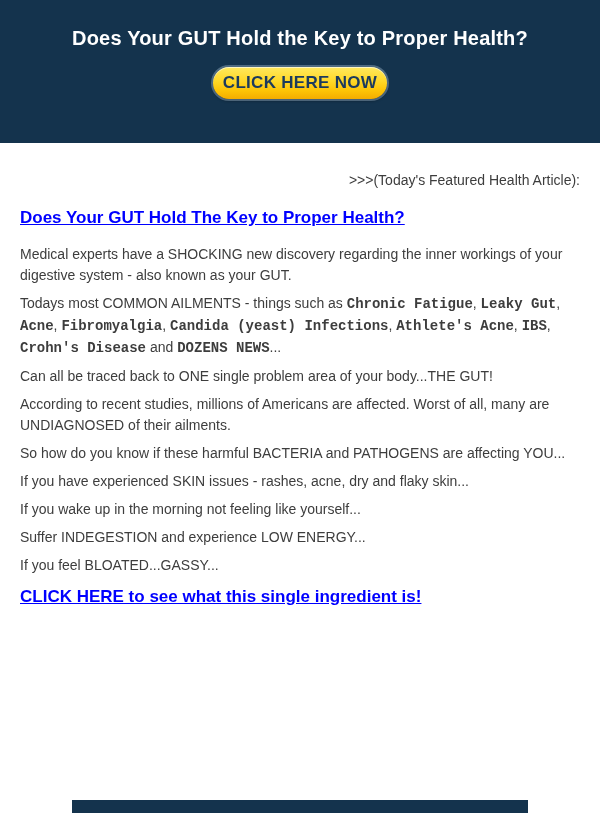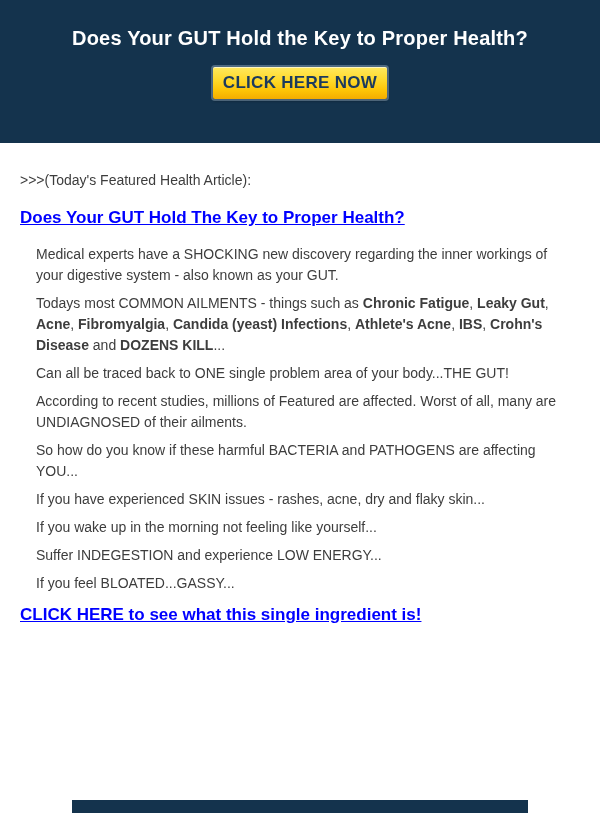--- a/index.html
+++ b/index.html
@@ -22,58 +22,59 @@
     padding-top: 27px;
     margin: 0;
     letter-spacing: 0.2px;
   }
   .cta-button {
     display: inline-block;
     margin-top: 17px;
     width: 174px;
     height: 32px;
     line-height: 32px;
-    border-radius: 2px;
+    border-radius: 16px;
     font-weight: bold;
     font-size: 17px;
     letter-spacing: 0.3px;
     color: var(--button-text-color, #1b3a5e);
     background: linear-gradient(to bottom,
       var(--button-gradient-top, #ffe95e) 0%,
       #ffd726 45%,
       #fdc305 75%,
       var(--button-gradient-bottom, #f3ac00) 100%);
     box-shadow: 0 0 0 2px rgba(150,175,196,0.45),
                 0 2px 3px rgba(0,0,0,0.35),
                 inset 0 1px 0 rgba(255,255,255,0.6);
     text-decoration: none;
     cursor: pointer;
   }
   .content { padding: 0 20px; }
   .content p {
     font-size: 14px;
     line-height: 21px;
     color: var(--body-text-color, #3d3d3d);
-    margin: 7px 16px;
+    margin: 7px 0;
   }
   .kicker {
     font-size: 13.5px;
     margin: 27px 0 0 !important;
+    text-align: right;
   }
   .h-wrap { margin: 16px 0 15px !important; }
   .h-wrap-mid { margin: 4px 0 11px !important; }
   .h-wrap-end { margin: 10px 0 0 !important; }
   .link-heading {
     color: var(--link-color, #0000ff);
     font-weight: bold;
     font-size: 17px;
     text-decoration: underline;
     cursor: pointer;
   }
-  .content b { color: var(--body-text-color, #3d3d3d); }
+  .content b { color: var(--body-text-color, #3d3d3d); font-family: Liberation Mono, monospace; }
   .bottom-bar {
     position: absolute;
     bottom: 0;
     left: 72px;
     width: 456px;
     height: 13px;
     background: var(--footer-bar-color, #14334d);
   }
 </style>
 </head>
@@ -86,27 +87,27 @@
     <a class="cta-button">CLICK HERE NOW</a>
   </div>
 
   <div class="content">
     <p class="kicker">&gt;&gt;&gt;(Today's Featured Health Article):</p>
 
     <p class="h-wrap"><a class="link-heading">Does Your GUT Hold The Key to Proper Health?</a></p>
 
     <p>Medical experts have a SHOCKING new discovery regarding the inner workings of your digestive system - also known as your GUT.</p>
 
-    <p><span>Todays most COMMON AILMENTS - things such as </span><b>Chronic Fatigue</b><span>, </span><b>Leaky Gut</b><span>, </span><b>Acne</b><span>, </span><b>Fibromyalgia</b><span>, </span><b>Candida (yeast) Infections</b><span>, </span><b>Athlete's Acne</b><span>, </span><b>IBS</b><span>, </span><b>Crohn's Disease</b><span> and </span><b>DOZENS KILL</b><span>...</span></p>
+    <p><span>Todays most COMMON AILMENTS - things such as </span><b>Chronic Fatigue</b><span>, </span><b>Leaky Gut</b><span>, </span><b>Acne</b><span>, </span><b>Fibromyalgia</b><span>, </span><b>Candida (yeast) Infections</b><span>, </span><b>Athlete's Acne</b><span>, </span><b>IBS</b><span>, </span><b>Crohn's Disease</b><span> and </span><b>DOZENS NEWS</b><span>...</span></p>
 
     <p>Can all be traced back to ONE single problem area of your body...THE GUT!</p>
 
 
 
-    <p>According to recent studies, millions of Featured are affected. Worst of all, many are UNDIAGNOSED of their ailments.</p>
+    <p>According to recent studies, millions of Americans are affected. Worst of all, many are UNDIAGNOSED of their ailments.</p>
 
     <p>So how do you know if these harmful BACTERIA and PATHOGENS are affecting YOU...</p>
 
 
     <p>If you have experienced SKIN issues - rashes, acne, dry and flaky skin...</p>
 
     <p>If you wake up in the morning not feeling like yourself...</p>
 
     <p>Suffer INDEGESTION and experience LOW ENERGY...</p>
 

